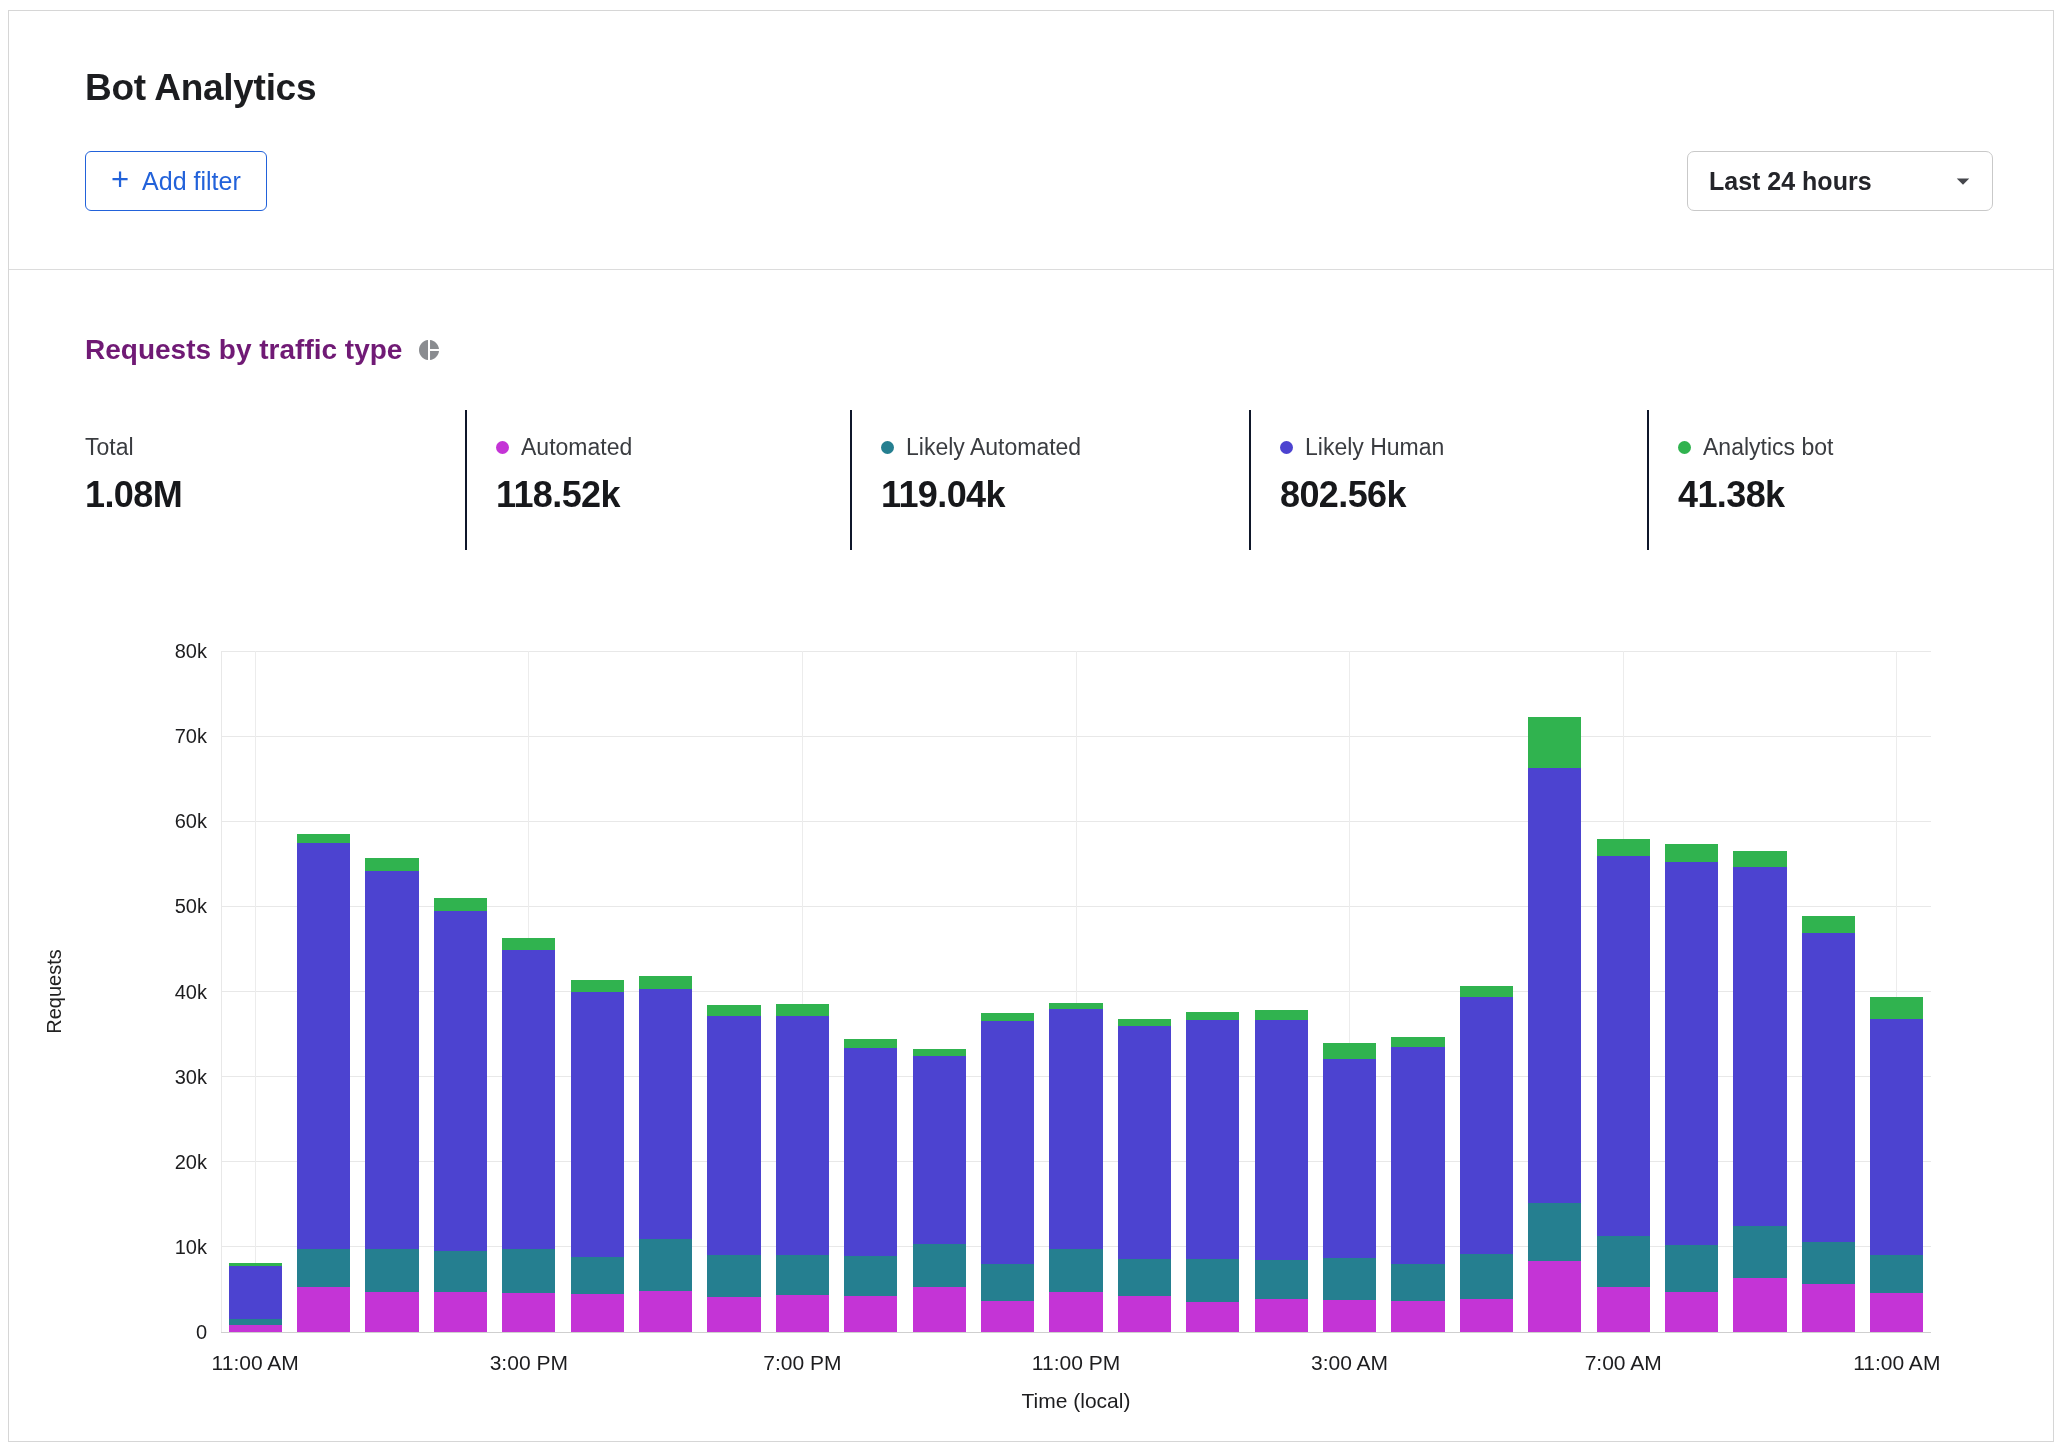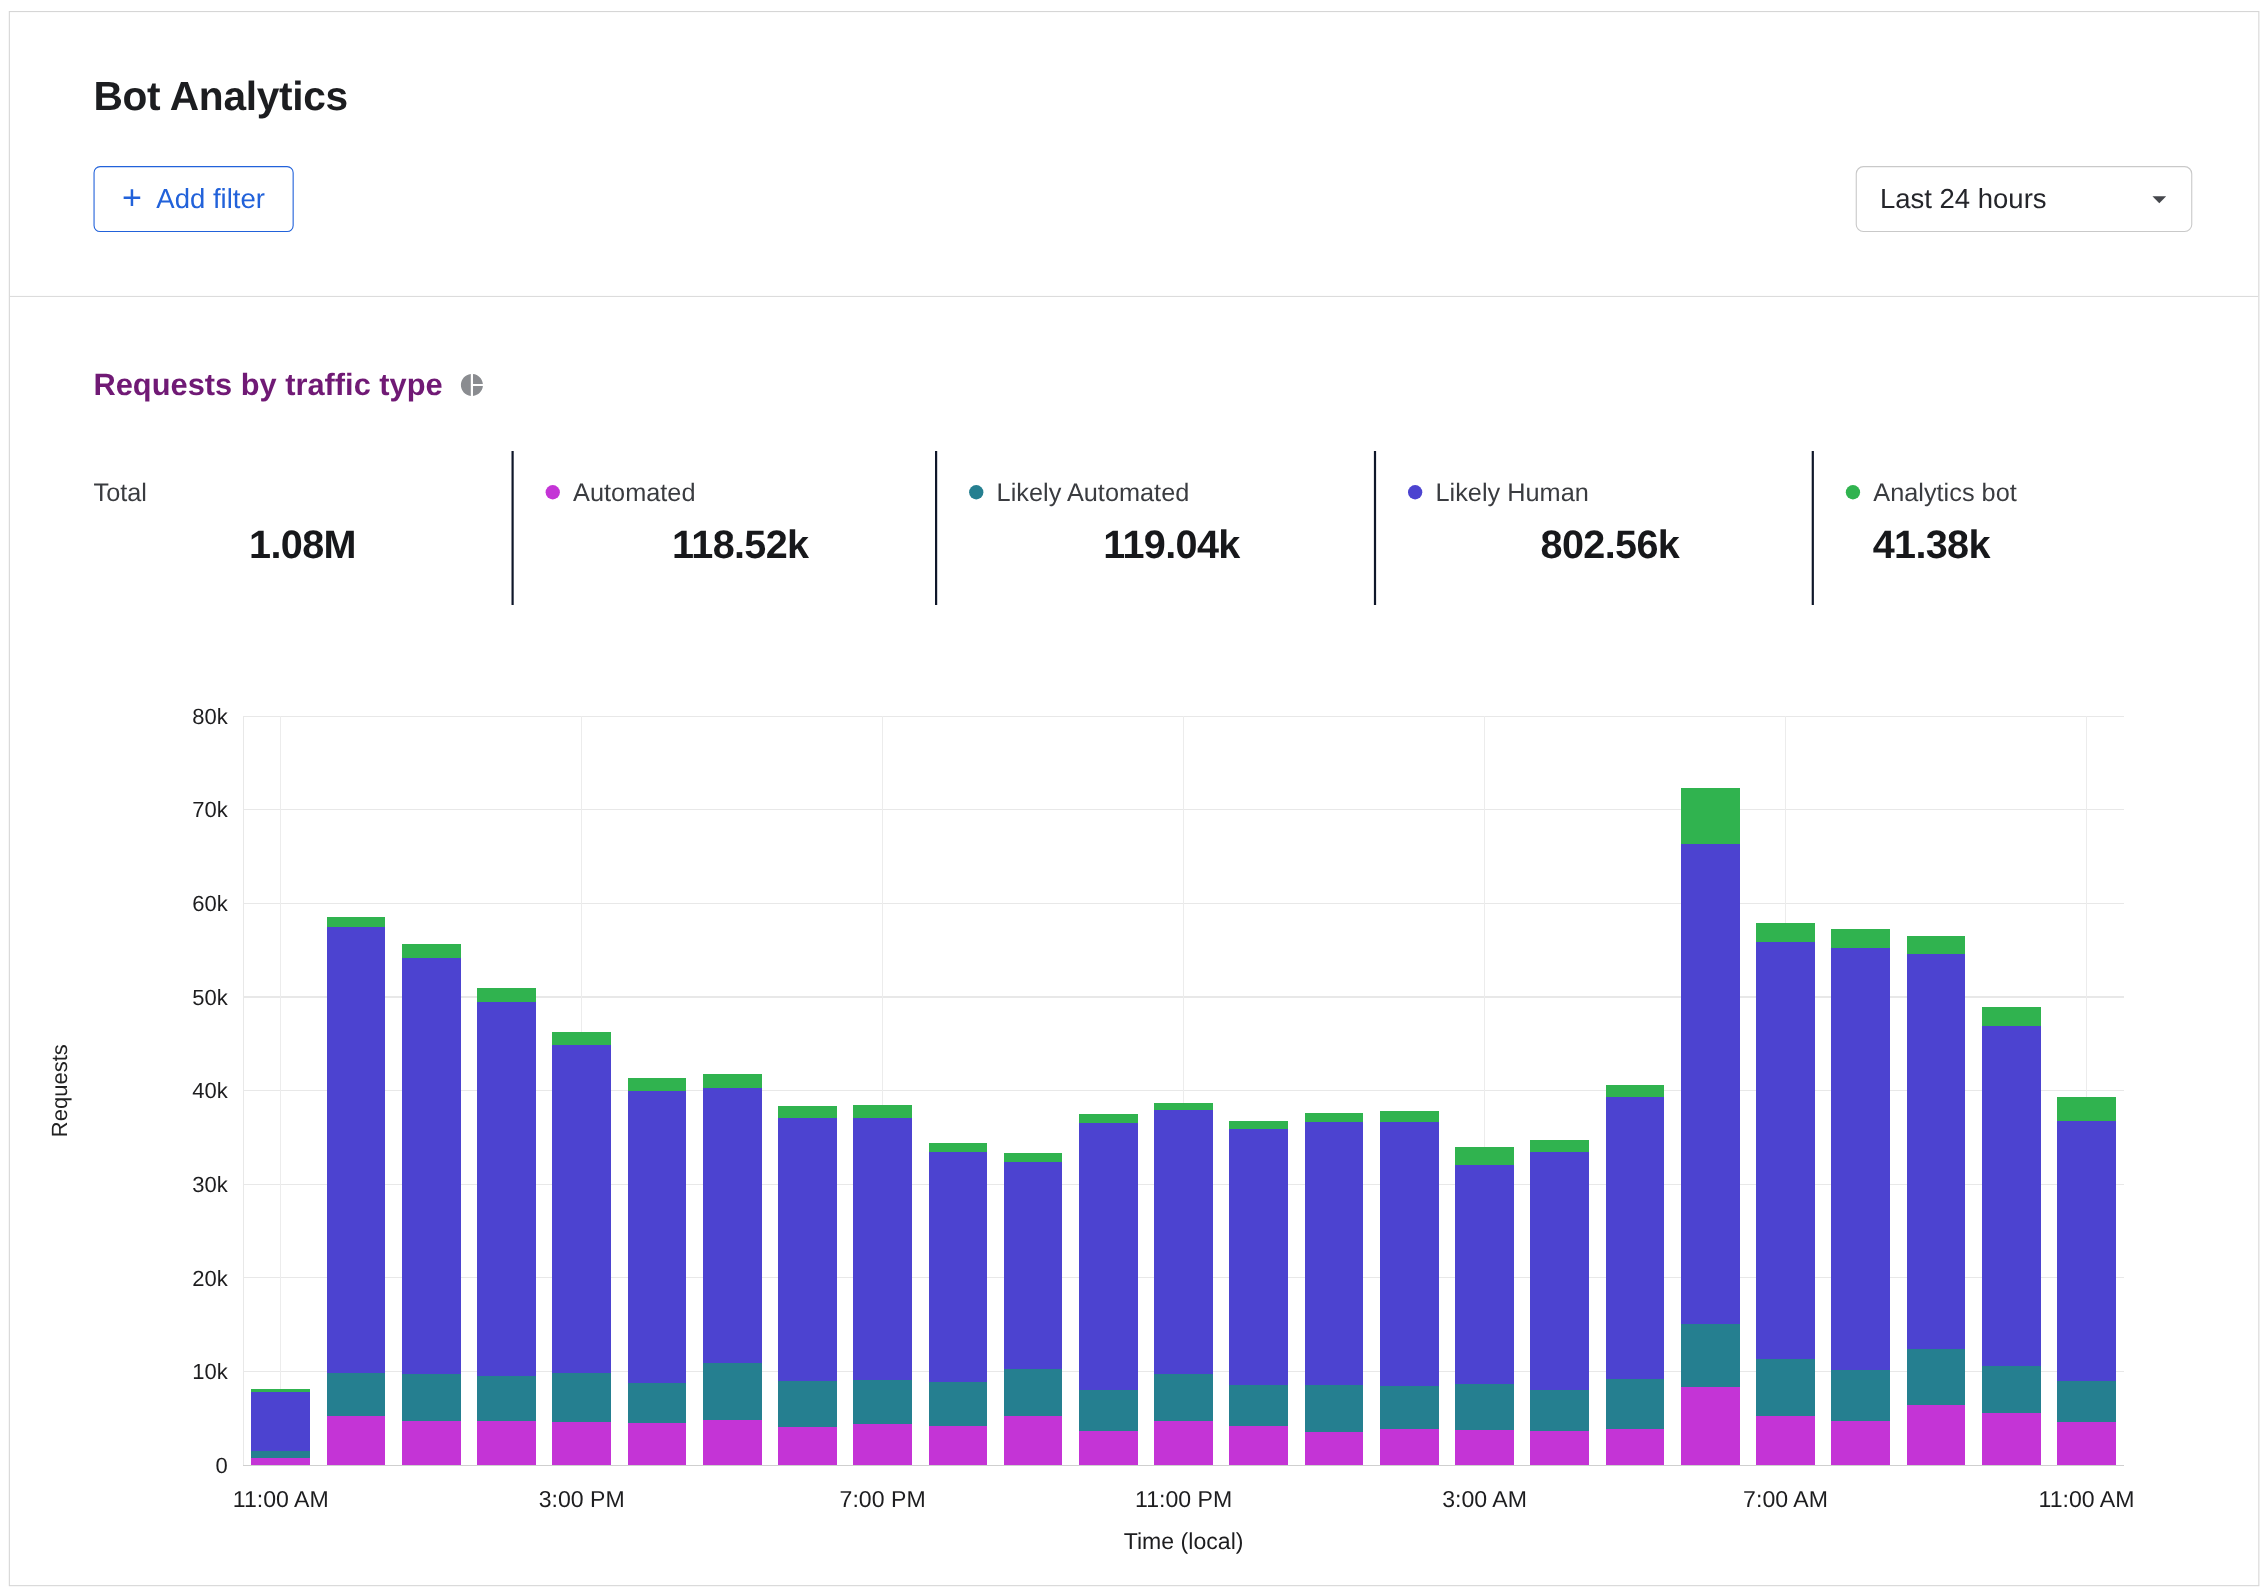--- a/index.html
+++ b/index.html
@@ -15,25 +15,25 @@
     font-size:25px; text-decoration:none; cursor:pointer; }
   .link svg { flex:0 0 auto; }
   .filter-row { display:flex; justify-content:space-between; align-items:center; margin-top:42px; }
   .add-filter { display:flex; align-items:center; gap:13px; height:60px; padding:0 25px;
     font-size:25px; color:var(--accent,#2262da); background:#fff;
     border:1px solid var(--accent,#2262da); border-radius:6px; cursor:pointer;
     font-family:"Liberation Sans", sans-serif; }
   .plus { font-size:31px; font-weight:400; line-height:1; margin-top:-3px; }
   .select { display:flex; justify-content:space-between; align-items:center; width:306px;
     height:60px; padding:0 14px 0 21px; border:1px solid #c9c9c9; border-radius:7px;
-    font-size:25px; color:#24252a; cursor:pointer; background:#fff; }
+    font-size:25px; color:#24252a; cursor:pointer; background:#fff;font-weight:bold; }
   .content { padding:64px 60px 0 76px; }
   .section-title-row { display:flex; align-items:center; gap:15px; }
   .section-title { font-size:28px; font-weight:700; color:#701a75; }
-  .stats { display:flex; margin-top:44px;text-align:center; }
+  .stats { display:flex; margin-top:44px; }
   .stat { padding-top:24px; min-height:140px; }
   .stat:nth-child(1){ width:380px; }
   .stat:nth-child(2){ width:385px; }
   .stat:nth-child(3){ width:399px; }
   .stat:nth-child(4){ width:398px; }
   .stat + .stat { border-left:2px solid #0f172a; padding-left:29px; }
   .stat-label-row { display:flex; align-items:center; gap:12px; font-size:23px; color:#3a3c40; }
   .dot { width:13px; height:13px; border-radius:50%; flex:0 0 auto; }
   .stat-value { font-size:36px; font-weight:700; margin-top:13px; color:#17181b; letter-spacing:-0.6px; }
   .chart-wrap { position:absolute; left:22px; top:628px; width:1960px; height:800px; }

